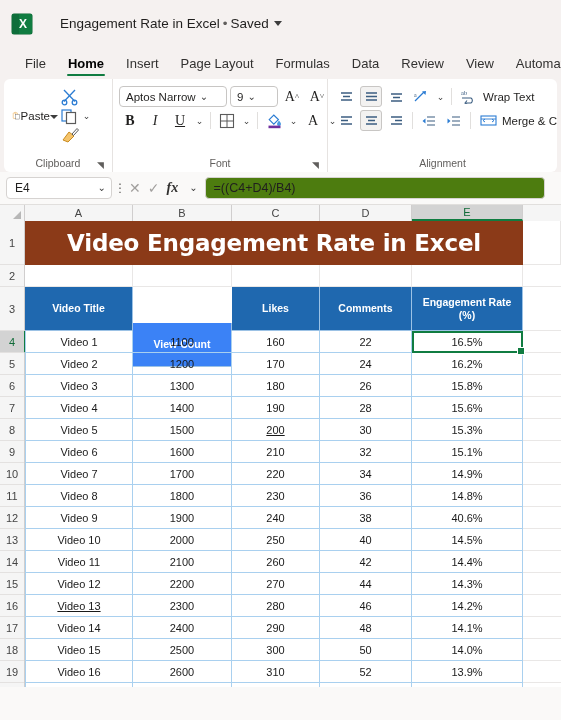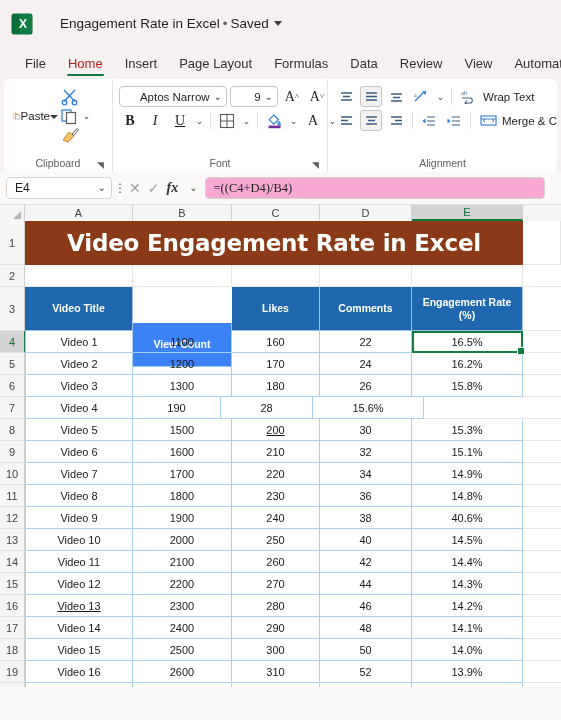--- a/index.html
+++ b/index.html
@@ -67,21 +67,21 @@
     overflow: hidden;
   }
   .tab {
     font-size: 13px;
     color: #323130;
     padding: 0 11px 6px 11px;
     position: relative;
     white-space: nowrap;
     cursor: default;
   }
-  .tab.active { color: #b91c1c; font-weight: normal; }
+  .tab.active { color: #000000; font-weight: bold; }
   .tab.active::after {
     content: "";
     position: absolute;
     left: 10px; right: 10px; bottom: 1px;
     height: 2.5px; background: #107c41; border-radius: 2px;
   }
 
   
   .ribbon {
     height: 95px;
@@ -136,21 +136,21 @@
   
   .g-font { width: 215px; }
   .font-rows { display: flex; flex-direction: column; gap: 3px; padding: 3px 0 0 6px; }
   .frow { display: flex; align-items: center; gap: 3px; }
   .combo {
     border: 1px solid #c8c6c4; border-radius: 4px;
     height: 21px; background: #fff;
     display: flex; align-items: center;
     padding: 0 4px 0 6px;
     font-size: 11.5px; color: #201f1e;
-    justify-content: flex-end;
+    justify-content: flex-start;
   }
   .combo .cv { white-space: nowrap; overflow: hidden; }
   .combo-font { width: 108px; }
   .combo-size { width: 48px; }
   .chev { color: #3c3c3c; font-size: 10px; line-height: 1; padding-left: 4px; }
   .fbtn {
     width: 22px; height: 21px;
     display: flex; align-items: center; justify-content: center;
     font-size: 12.5px; color: #201f1e;
     border-radius: 3px;
@@ -186,26 +186,26 @@
     padding: 0 5px 0 8px;
     font-size: 12px; color: #201f1e;
   }
   .fb-dots { width: 16px; text-align: center; color: #605e5c; font-size: 12px; letter-spacing: 0; }
   .fb-icons { display: flex; align-items: center; gap: 7px; padding: 0 7px 0 1px; }
   .fb-x { color: #a19f9d; font-size: 14px; line-height: 1; }
   .fb-check { color: #a19f9d; font-size: 14px; line-height: 1; }
   .fb-fx { font-family: "Liberation Serif", serif; font-style: italic; font-weight: bold; font-size: 14px; color: #323130; }
   .formula-input {
     flex: 1; height: 22px;
-    background: #f9a8d4;
+    background: #4d7c0f;
     border: 1px solid #d6d3d1; border-radius: 4px;
     display: flex; align-items: center;
     padding-left: 8px;
     font-size: 12.5px; color: #201f1e;
-    font-family: Liberation Serif, serif;
+    font-family: Liberation Sans, sans-serif;
     margin-right: 16px;
   }
 
   
   .grid {
     position: relative;
     height: 483px;
     background: #fff;
     border-top: 1px solid #e1dfdd;
     overflow: hidden;
@@ -633,20 +633,21 @@
           <div class="grow">
             <div class="dcell first" style="width: 108px;">Video 3</div>
             <div class="dcell" style="width: 99px;">1300</div>
             <div class="dcell" style="width: 88px;">180</div>
             <div class="dcell" style="width: 92px;">26</div>
             <div class="dcell" style="width: 111px;">15.8%</div>
             <div class="blank-tail"></div>
           </div>
           <div class="grow">
             <div class="dcell first" style="width: 108px;">Video 4</div>
+            <div class="dcell" style="width: 99px;">1400</div>
             <div class="dcell" style="width: 88px;">190</div>
             <div class="dcell" style="width: 92px;">28</div>
             <div class="dcell" style="width: 111px;">15.6%</div>
             <div class="blank-tail"></div>
           </div>
           <div class="grow">
             <div class="dcell first" style="width: 108px;">Video 5</div>
             <div class="dcell" style="width: 99px;">1500</div>
             <div class="dcell" style="width: 88px; text-decoration: underline;">200</div>
             <div class="dcell" style="width: 92px;">30</div>

